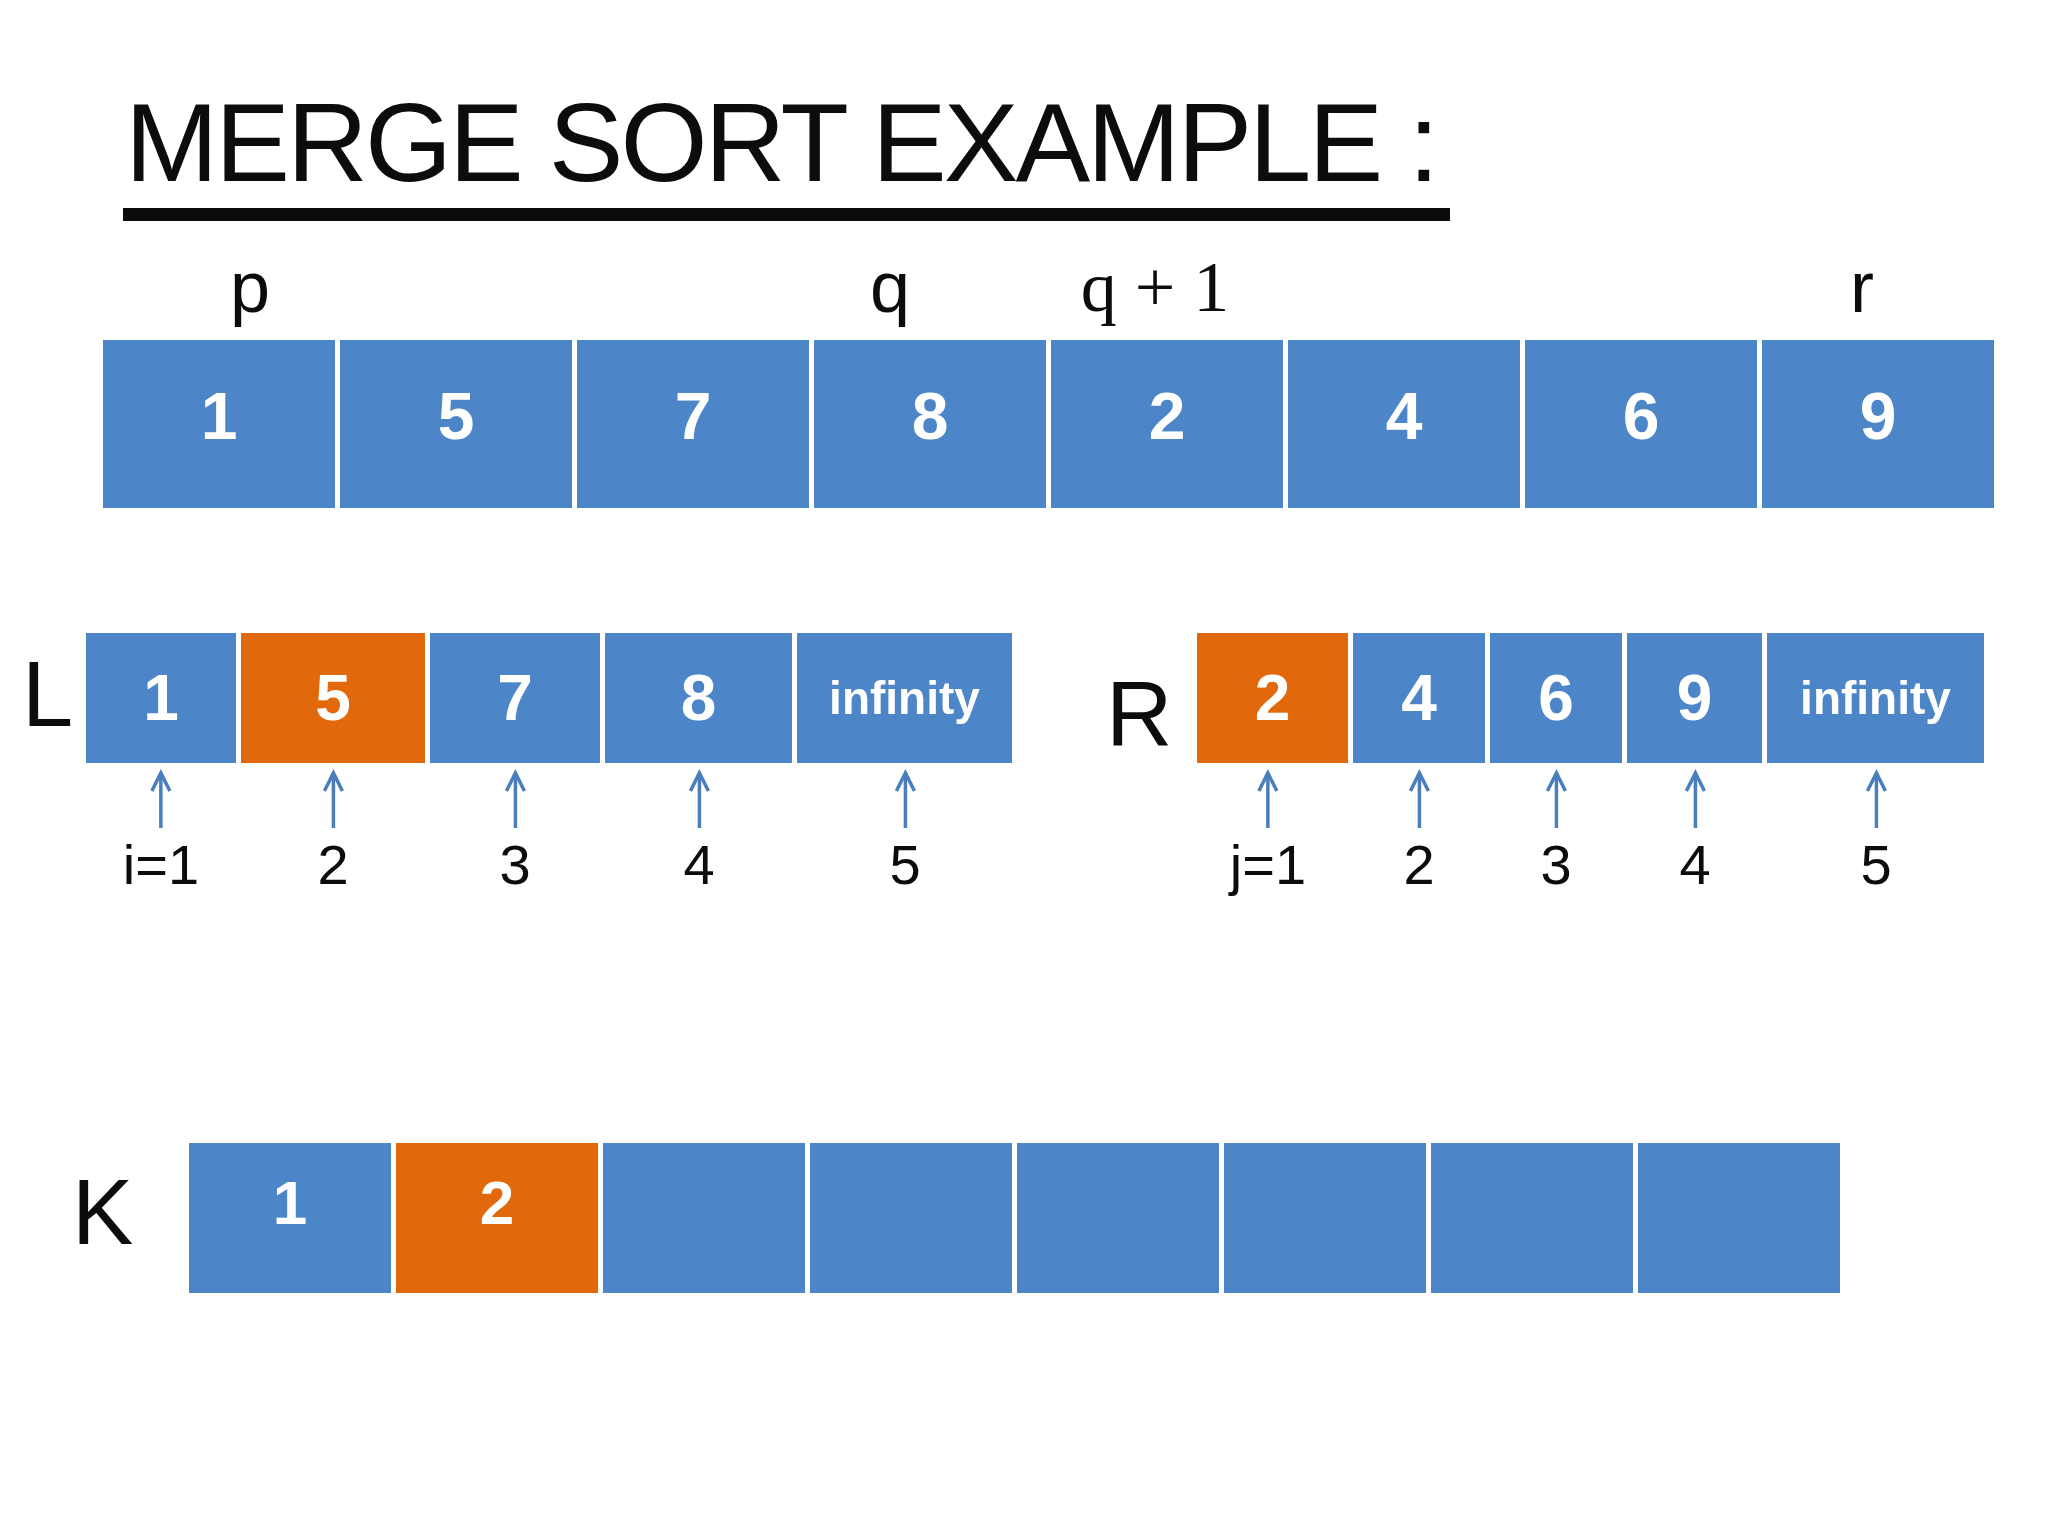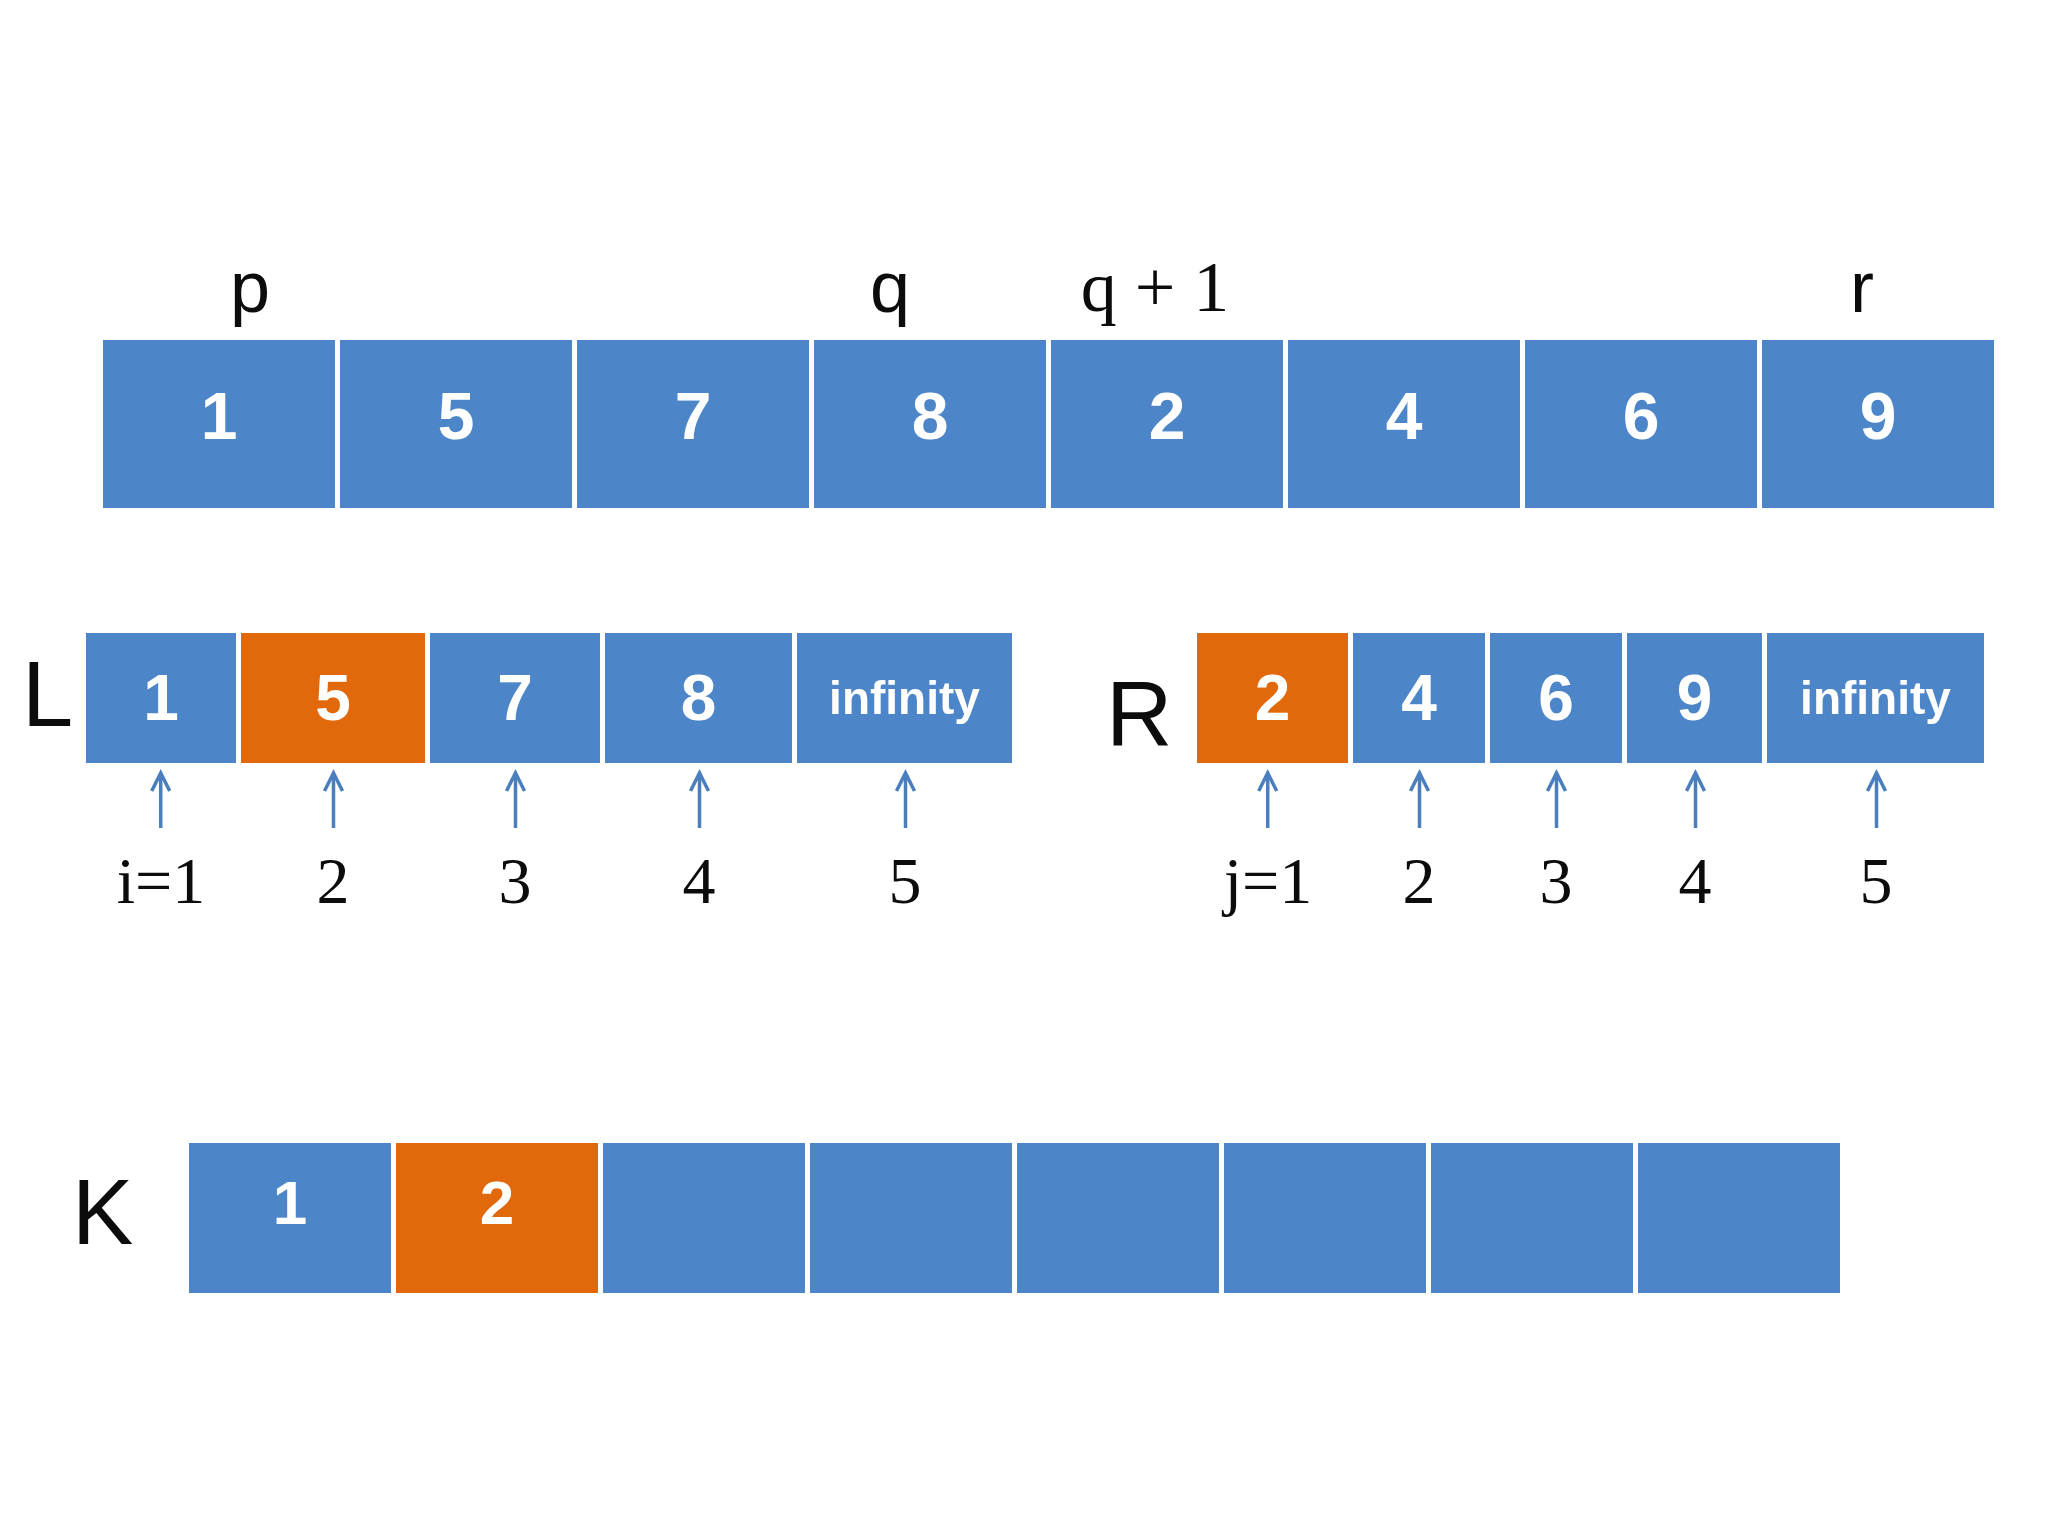--- a/index.html
+++ b/index.html
@@ -58,37 +58,38 @@
   
   .side-label{position:absolute;font-size:92px;line-height:1;color:#0c0c0c;}
   #l-label{left:22px;top:648px;}
   #r-label{left:1106px;top:668px;}
   #k-label{left:72px;top:1166px;}
 
   
   .pointer-layer{position:absolute;left:0;top:0;width:0;height:0;}
   .pointer{position:absolute;top:768px;transform:translateX(-50%);display:flex;flex-direction:column;align-items:center;}
   .pointer svg{display:block;}
-  .pointer .idx{font-size:66px;color:#0c0c0c;margin-top:13px;white-space:nowrap;font-family:Liberation Serif, serif;}
+  .pointer .idx{font-size:56px;color:#0c0c0c;margin-top:2px;white-space:nowrap;}
   #l-pointers .pointer:nth-child(1){left:161px;}
   #l-pointers .pointer:nth-child(2){left:333px;}
   #l-pointers .pointer:nth-child(3){left:515px;}
   #l-pointers .pointer:nth-child(4){left:699px;}
   #l-pointers .pointer:nth-child(5){left:905px;}
   #r-pointers .pointer:nth-child(1){left:1268px;align-items:center;}
   #r-pointers .pointer:nth-child(2){left:1419px;}
   #r-pointers .pointer:nth-child(3){left:1556px;}
   #r-pointers .pointer:nth-child(4){left:1695px;}
   #r-pointers .pointer:nth-child(5){left:1876px;}
 </style>
 </head>
 <body>
 
 <div class="slide">
 
+  <div class="title">MERGE SORT EXAMPLE :</div>
 
   <div id="markers">
       <span class="marker">p</span>
       <span class="marker">q</span>
       <span class="marker">q + 1</span>
       <span class="marker">r</span>
     </div>
 
   <div id="top-array" class="array">
       <div class="cell">

